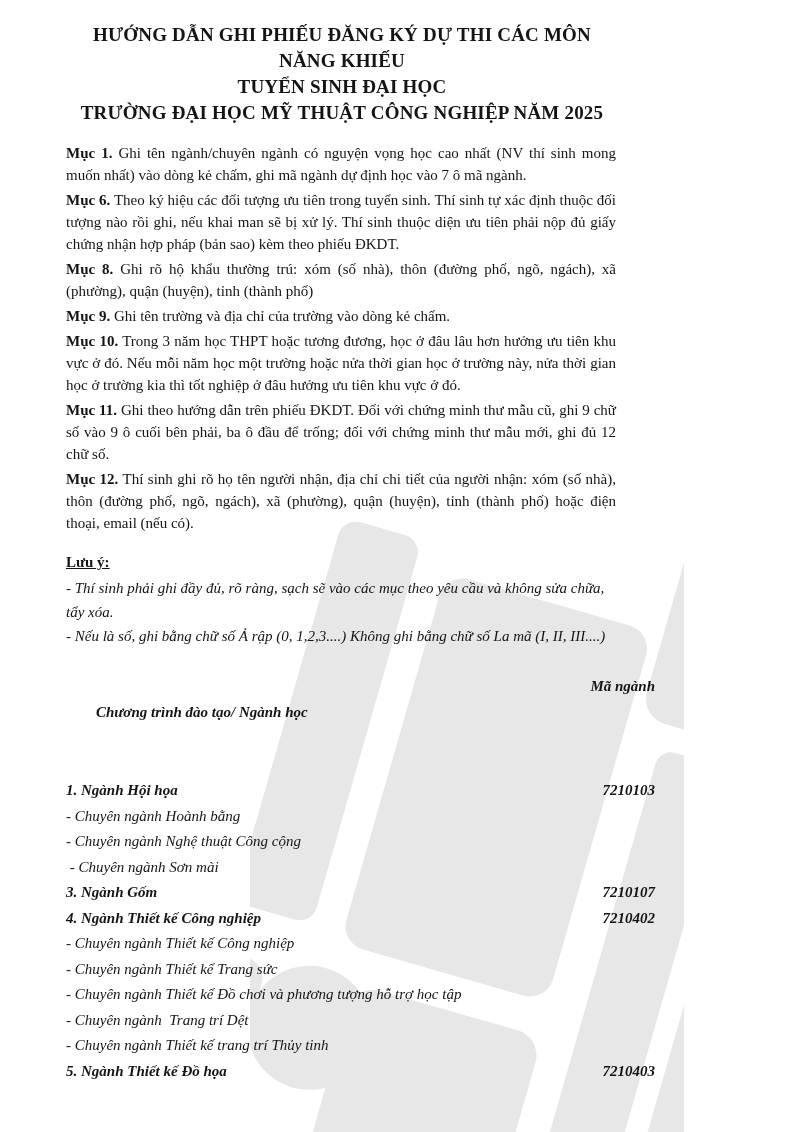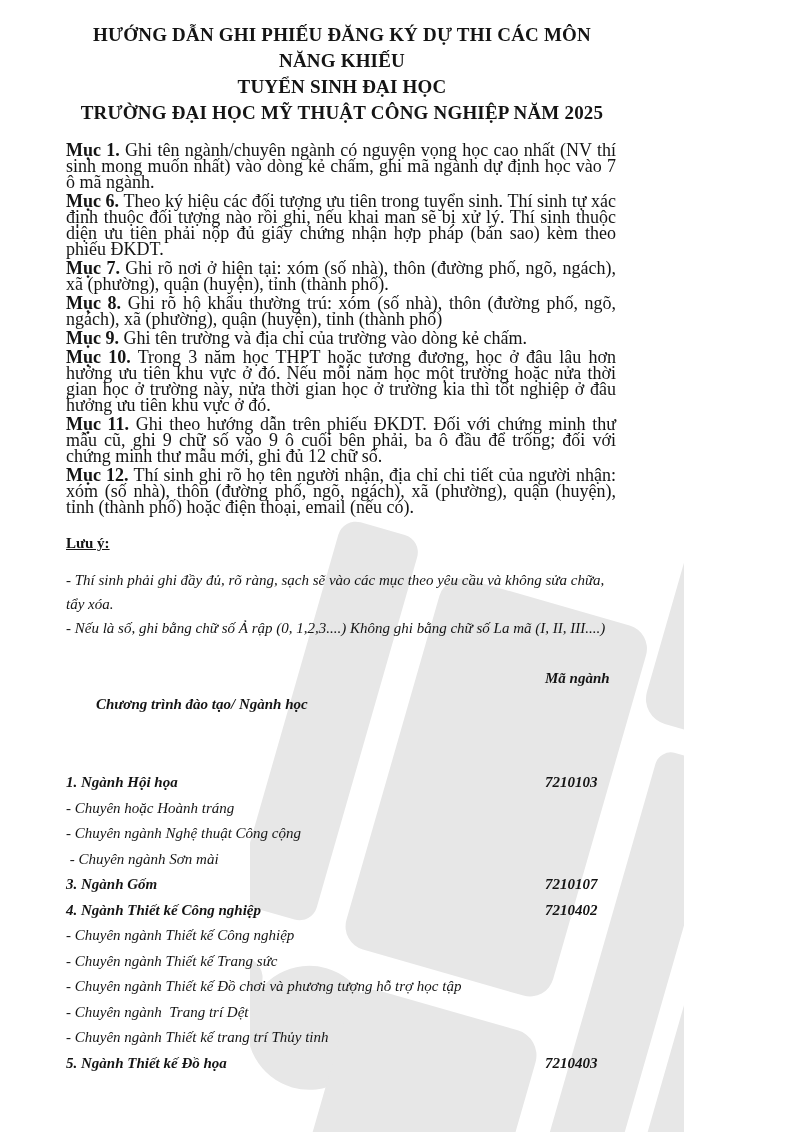--- a/index.html
+++ b/index.html
@@ -30,33 +30,33 @@
   }
   .title-block { text-align: center; margin-bottom: 16px; }
   .title-line {
     font-weight: bold;
     font-size: 19px;
     line-height: 26px;
     letter-spacing: 0.2px;
   }
   .muc {
     margin: 0 2px 3px 0;
-    font-size: 18px;
-    line-height: 16px;
+    font-size: 15px;
+    line-height: 22px;
     text-align: justify;
   }
   .muc b { font-weight: bold; }
   .notes { margin-top: 16px; }
   .notes-heading {
     font-weight: bold;
     font-size: 15px;
     line-height: 24px;
     text-decoration: underline;
     display: inline-block;
-    margin-bottom: 13px;
+    margin-bottom: 2px;
   }
   .note-line {
     font-weight: normal;
     font-style: italic;
     font-size: 15px;
     line-height: 24px;
     margin: 0;
   }
   .programs { margin-top: 26px; }
   .prow {
@@ -65,21 +65,21 @@
     line-height: 25.5px;
     font-style: italic;
     white-space: pre-wrap;
   }
   .prow.bold { font-weight: bold; }
   .prow .pname { display: inline-block; max-width: 470px; }
   .prow .pcode {
     position: absolute;
     left: 479px; top: 0;
     width: 110px;
-    text-align: left;
+    text-align: right;
     font-weight: bold;
     font-style: italic;
   }
   .phead { margin-bottom: 2px; }
 </style>
 </head>
 <body>
 
 <div class="page">
 
@@ -101,21 +101,20 @@
 
     <div class="title-block">
       <div class="title-line">HƯỚNG DẪN GHI PHIẾU ĐĂNG KÝ DỰ THI CÁC MÔN NĂNG KHIẾU</div>
       <div class="title-line">TUYỂN SINH ĐẠI HỌC</div>
       <div class="title-line">TRƯỜNG ĐẠI HỌC MỸ THUẬT CÔNG NGHIỆP NĂM 2025</div>
     </div>
 
     <div id="instructions">
         <p class="muc"><b>Mục 1.</b> <span>Ghi tên ngành/chuyên ngành có nguyện vọng học cao nhất (NV thí sinh mong muốn nhất) vào dòng kẻ chấm, ghi mã ngành dự định học vào 7 ô  mã ngành.</span></p>
         <p class="muc"><b>Mục 6.</b> <span>Theo ký hiệu các đối tượng ưu tiên trong tuyển sinh. Thí sinh tự xác định thuộc đối tượng nào rồi ghi, nếu khai man sẽ bị xử lý. Thí sinh thuộc diện ưu tiên phải nộp đủ giấy chứng nhận hợp pháp (bản sao) kèm theo phiếu ĐKDT.</span></p>
-        <p class="muc"><b>Mục 7.</b> <span>Ghi rõ nơi ở hiện tại: xóm (số nhà), thôn (đường phố, ngõ, ngách), xã (phường), quận (huyện), tỉnh (thành phố).</span></p>
         <p class="muc"><b>Mục 8.</b> <span>Ghi rõ hộ khẩu thường trú: xóm (số nhà), thôn (đường phố, ngõ, ngách), xã (phường), quận (huyện), tỉnh (thành phố)</span></p>
         <p class="muc"><b>Mục 9.</b> <span>Ghi tên trường và địa chỉ của trường vào dòng kẻ chấm.</span></p>
         <p class="muc"><b>Mục 10.</b> <span>Trong 3 năm học THPT hoặc tương đương, học ở đâu lâu hơn hưởng ưu tiên khu vực ở đó. Nếu mỗi năm học một trường hoặc nửa thời gian học ở trường này, nửa thời gian học ở trường kia thì tốt nghiệp ở đâu hưởng ưu tiên khu vực ở đó.</span></p>
         <p class="muc"><b>Mục 11.</b> <span>Ghi theo hướng dẫn trên phiếu ĐKDT. Đối với chứng minh thư mẫu cũ, ghi 9 chữ số vào 9 ô cuối bên phải, ba ô đầu để trống; đối với chứng minh thư mẫu mới, ghi đủ 12 chữ số.</span></p>
         <p class="muc"><b>Mục 12.</b> <span>Thí sinh ghi rõ họ tên người nhận, địa chỉ chi tiết của người nhận: xóm (số nhà), thôn (đường phố, ngõ, ngách), xã (phường), quận (huyện), tỉnh (thành phố) hoặc điện thoại, email (nếu có).</span></p>
       </div>
 
     <div class="notes">
       <span class="notes-heading">Lưu ý:</span>
       <div id="notes-list">
@@ -124,21 +123,21 @@
         </div>
     </div>
 
     <div class="programs" id="programs">
       <div class="prow bold phead">
         <span class="pname">Chương trình đào tạo/ Ngành học</span>
         <span class="pcode">Mã ngành</span>
       </div>
       <div id="program-rows">
           <div class="prow bold"><span class="pname">1. Ngành Hội họa</span><span class="pcode">7210103</span></div>
-          <div class="prow"><span class="pname">- Chuyên hoặc Hoành tráng</span></div>
+          <div class="prow"><span class="pname">- Chuyên ngành Hoành bằng</span></div>
           <div class="prow"><span class="pname">- Chuyên ngành Nghệ thuật Công cộng</span></div>
           <div class="prow"><span class="pname"> - Chuyên ngành Sơn mài</span></div>
           <div class="prow bold"><span class="pname">3. Ngành Gốm</span><span class="pcode">7210107</span></div>
           <div class="prow bold"><span class="pname">4. Ngành Thiết kế Công nghiệp</span><span class="pcode">7210402</span></div>
           <div class="prow"><span class="pname">- Chuyên ngành Thiết kế Công nghiệp</span></div>
           <div class="prow"><span class="pname">- Chuyên ngành Thiết kế Trang sức</span></div>
           <div class="prow"><span class="pname">- Chuyên ngành Thiết kế Đồ chơi và phương tượng hỗ trợ học tập</span></div>
           <div class="prow"><span class="pname">- Chuyên ngành  Trang trí Dệt</span></div>
           <div class="prow"><span class="pname">- Chuyên ngành Thiết kế trang trí Thủy tinh</span></div>
           <div class="prow bold"><span class="pname">5. Ngành Thiết kế Đồ họa</span><span class="pcode">7210403</span></div>

